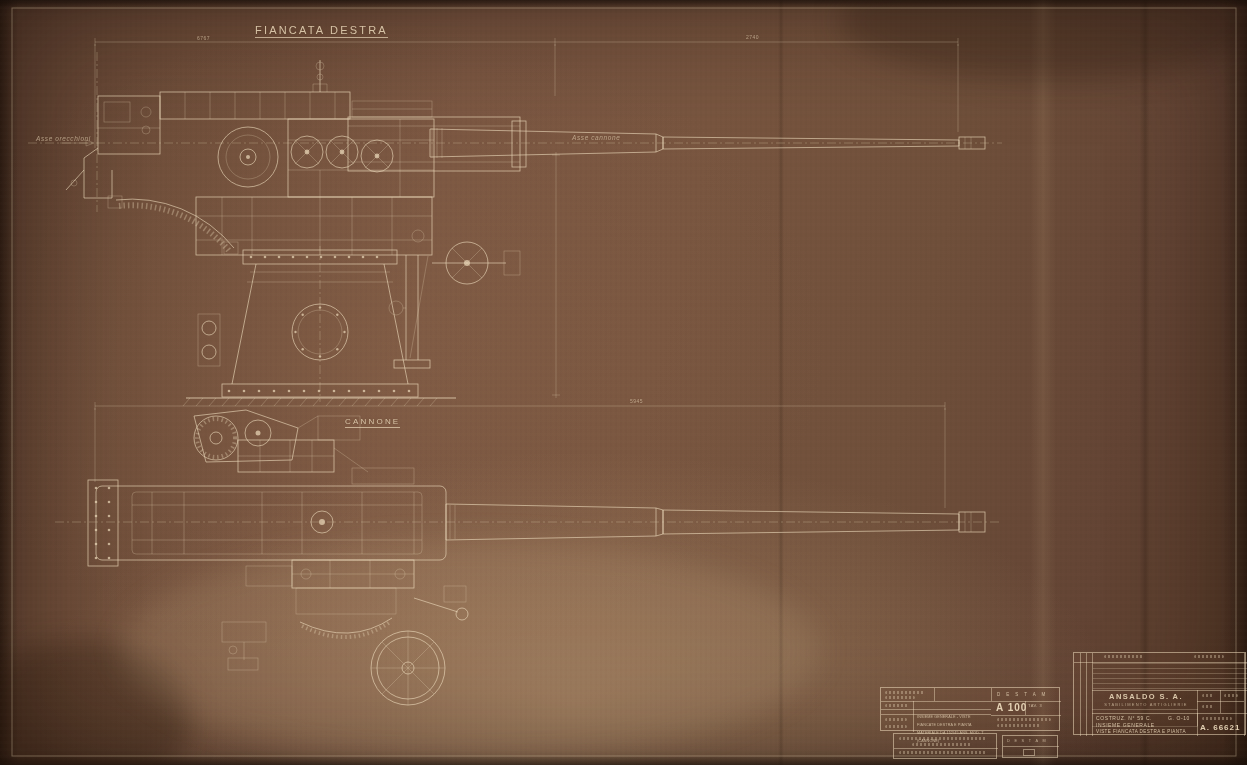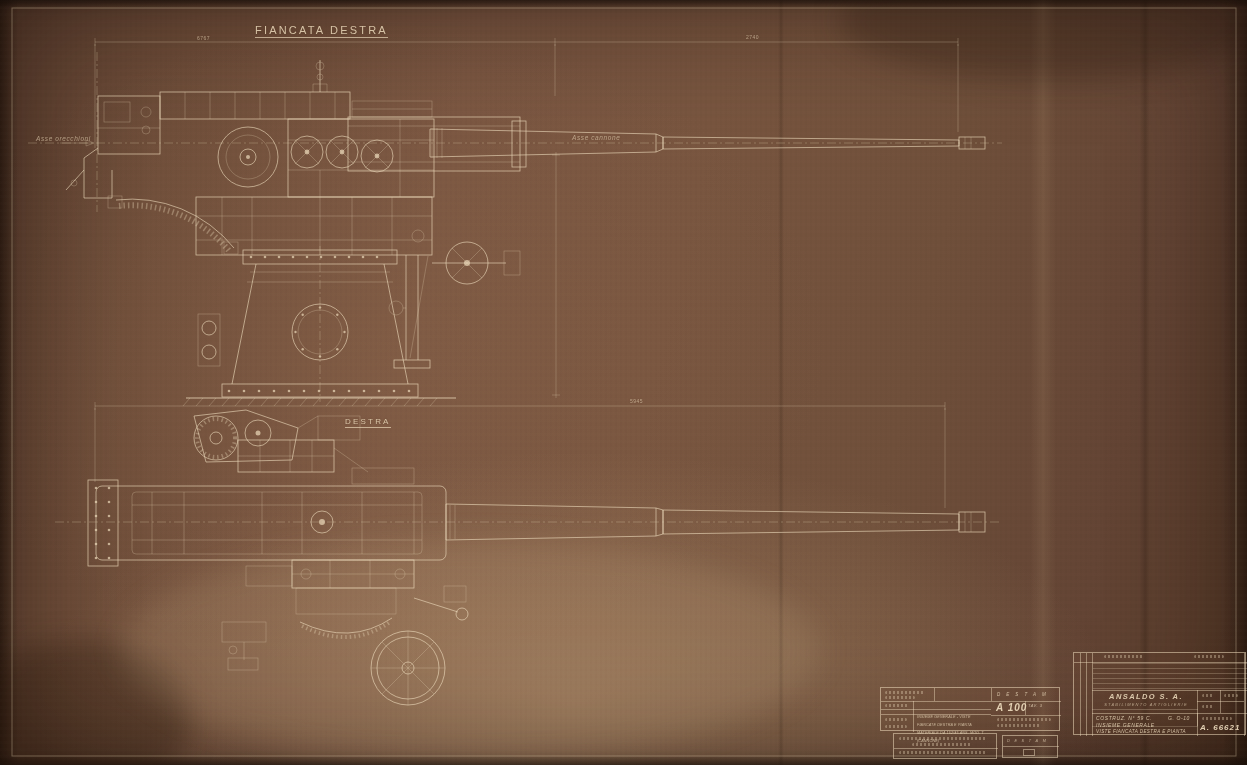--- a/index.html
+++ b/index.html
@@ -36,21 +36,21 @@
   .cl{stroke:#ecdabb;fill:none;stroke-width:.55;opacity:.5;stroke-dasharray:9 3 2 3;}
   .dim{stroke:#ecdabb;fill:none;stroke-width:.5;opacity:.5;}
   .teeth{stroke:#ecdabb;fill:none;stroke-width:6;opacity:.35;stroke-dasharray:1.5 3;}
   .dot{fill:#ecdabb;stroke:none;opacity:.7;}
   .frame{stroke:#e7d3b2;fill:none;stroke-width:1;opacity:.35;}
   .lbl{position:absolute;white-space:nowrap;opacity:.85;text-shadow:0 0 2px rgba(90,60,40,.6);}
   .lbl-view{font-size:11px;letter-spacing:2.2px;border-bottom:.7px solid rgba(236,218,187,.8);padding-bottom:1px;}
   .lbl-axis{font-size:6.5px;font-style:italic;letter-spacing:.6px;opacity:.6;}
   .lbl-dim{font-size:5px;letter-spacing:.5px;opacity:.6;}
   
-  .tb{position:absolute;border:1px solid rgba(236,218,187,.55);background:rgba(120,85,60,.12);font-style:italic;}
+  .tb{position:absolute;border:1px solid rgba(236,218,187,.55);background:rgba(120,85,60,.12);}
   .tline{position:absolute;background:rgba(236,218,187,.45);}
   .tb-text{position:absolute;white-space:nowrap;}
   .rule-area{position:absolute;background:repeating-linear-gradient(180deg,rgba(236,218,187,.30) 0 .7px,transparent .7px 5px);opacity:.8;}
   .squig{position:absolute;height:3px;opacity:.5;
     background:repeating-linear-gradient(90deg,rgba(236,218,187,.7) 0 2px,transparent 2px 4px);border-radius:2px;}
 </style>
 </head>
 <body>
 
 <div class="sheet">
@@ -311,21 +311,21 @@
       <g>
         <circle class="ln" cx="408" cy="668" r="37"></circle>
         <circle class="ln" cx="408" cy="668" r="31"></circle>
         <circle class="ln" cx="408" cy="668" r="6"></circle>
         <path class="fnt" d="M382 642 L434 694 M382 694 L434 642 M408 631 V705 M371 668 H445"></path>
       </g>
     </g>
   </svg>
 
   <div class="lbl lbl-view" style="left:255px;top:24px;">FIANCATA DESTRA</div>
-  <div class="lbl lbl-view" style="left:345px;top:417px;font-size:8px;">DESTRA</div>
+  <div class="lbl lbl-view" style="left:345px;top:417px;font-size:8px;">CANNONE</div>
   <div class="lbl lbl-axis" style="left:36px;top:135px;">Asse orecchioni</div>
   <div class="lbl lbl-axis" style="left:572px;top:134px;">Asse cannone</div>
   <div class="lbl lbl-dim" style="left:197px;top:35px;">6767</div>
   <div class="lbl lbl-dim" style="left:746px;top:34px;">2740</div>
   <div class="lbl lbl-dim" style="left:630px;top:398px;">5945</div>
 
   <div class="tb" style="left:1073px;top:652px;width:173px;height:83px;">
     <div class="tline" style="left:6px;top:0;width:.7px;height:83px;"></div>
     <div class="tline" style="left:12px;top:0;width:.7px;height:83px;"></div>
     <div class="tline" style="left:18px;top:0;width:.7px;height:83px;"></div>

